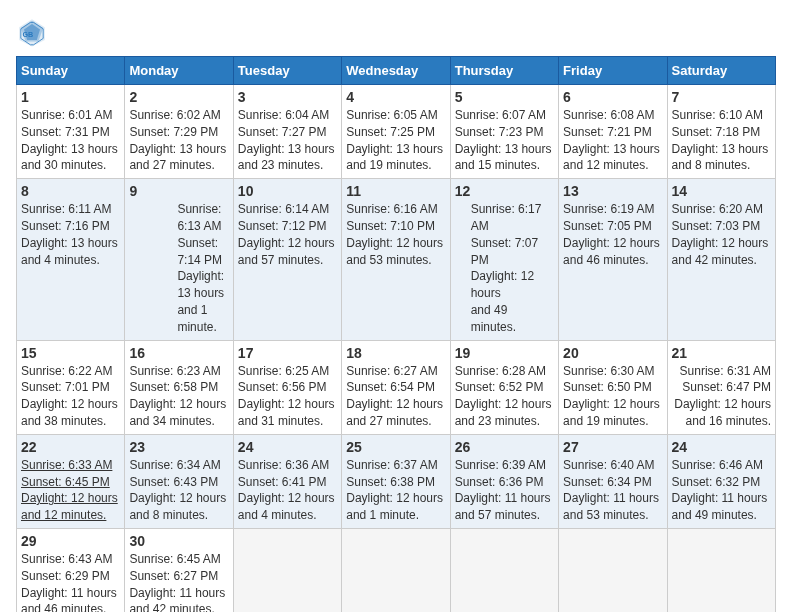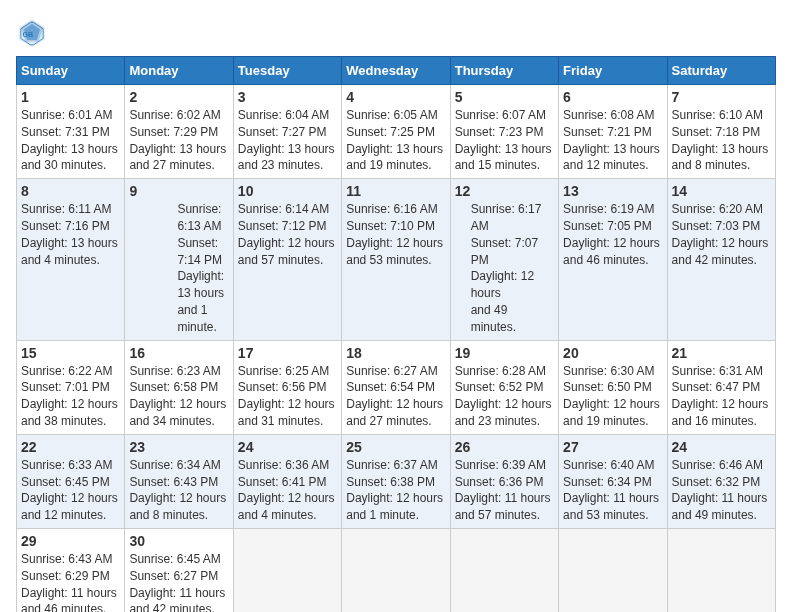--- a/index.html
+++ b/index.html
@@ -275,30 +275,30 @@
         </td>
         <td>
           <span class="day-number">20</span>
           <div class="day-info" style="white-space: pre-line;">Sunrise: 6:30 AM
 Sunset: 6:50 PM
 Daylight: 12 hours
 and 19 minutes.</div>
         </td>
         <td>
           <span class="day-number">21</span>
-          <div class="day-info" style="white-space: pre-line;">Sunrise: 6:31 AM
+          <div class="day-info" style="white-space: pre-line; text-align: right;">Sunrise: 6:31 AM
 Sunset: 6:47 PM
 Daylight: 12 hours
 and 16 minutes.</div>
         </td>
       </tr>
       <tr class="week-row-even">
         <td>
           <span class="day-number">22</span>
-          <div class="day-info" style="white-space: pre-line;">Sunrise: 6:33 AM
+          <div class="day-info" style="white-space: pre-line; text-decoration: underline;">Sunrise: 6:33 AM
 Sunset: 6:45 PM
 Daylight: 12 hours
 and 12 minutes.</div>
         </td>
         <td>
           <span class="day-number">23</span>
           <div class="day-info" style="white-space: pre-line;">Sunrise: 6:34 AM
 Sunset: 6:43 PM
 Daylight: 12 hours
 and 8 minutes.</div>

